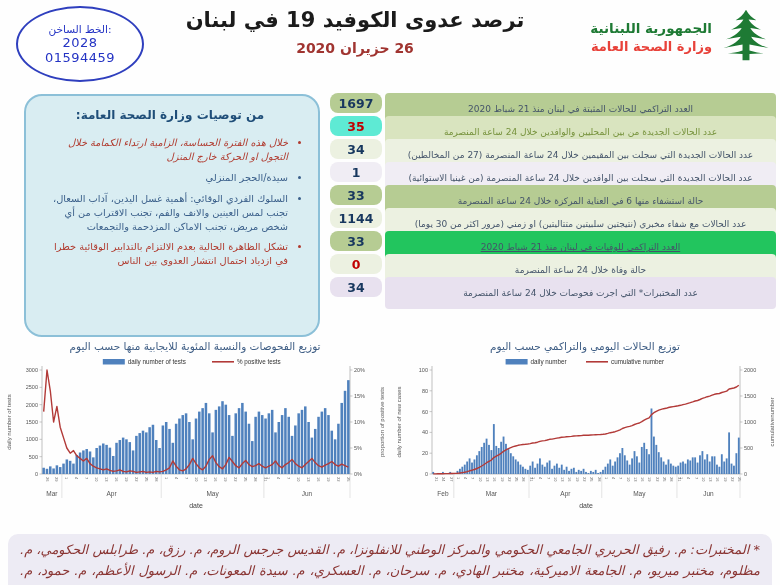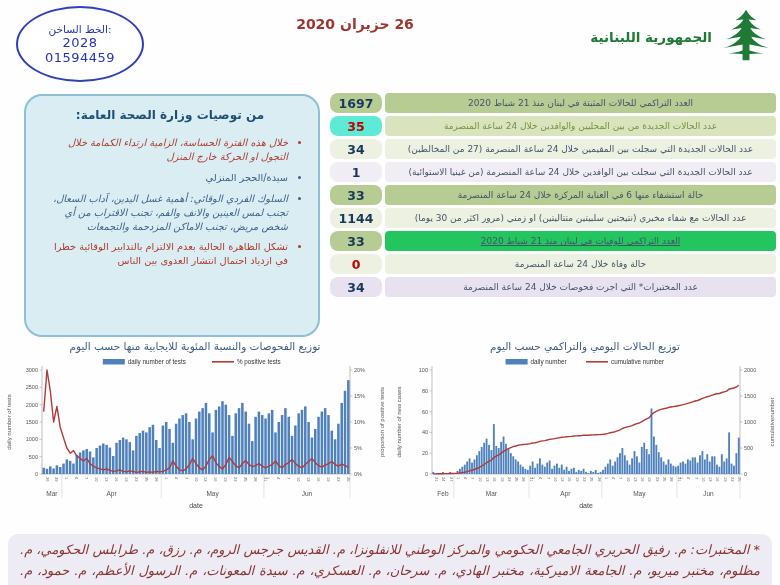--- a/index.html
+++ b/index.html
@@ -23,21 +23,21 @@
               background:#d9edf2;border:2px solid #8cc0d8;border-radius:18px;padding:12px 14px 24px 10px;direction:rtl;}
   .reco-title{text-align:center;font-weight:bold;font-size:12px;color:#1f4e79;margin-bottom:14px;}
   .reco-list{margin:0;padding:0 16px 0 4px;list-style:disc;}
   .reco-list li{font-size:9.8px;line-height:1.42;margin-bottom:7px;text-align:right;}
   
   .stats-table{position:absolute;left:330px;top:93px;width:446px;display:flex;flex-direction:column;gap:3px;}
   .stat-row{display:flex;gap:3px;height:20px;}
   .stat-value{width:52px;border-radius:8px;display:flex;align-items:center;justify-content:center;
               font-weight:bold;font-size:12.5px;}
   .stat-label{flex:1;border-radius:4px;display:flex;align-items:center;justify-content:center;
-              font-size:9px;direction:rtl;padding:10px 6px;white-space:nowrap;overflow:hidden;}
+              font-size:9px;direction:rtl;padding:16px 6px;white-space:nowrap;overflow:hidden;}
   
   .charts-section{position:absolute;left:0;top:340px;width:780px;display:flex;}
   .chart{width:390px;}
   .chart-title{text-align:center;direction:rtl;font-size:10.5px;color:#3f5e85;margin-bottom:2px;}
   .chart svg{display:block;margin:0 auto;width:386px;height:176px;}
   svg text{font-family:"Liberation Sans",sans-serif;}
   
   .footnote{position:absolute;left:8px;top:534px;width:764px;box-sizing:border-box;background:#edebf4;
             border-radius:10px;padding:6px 12px;direction:rtl;}
   .footnote-text{font-size:13px;line-height:1.6;color:#8a3533;text-align:justify;font-style:italic;}
@@ -47,40 +47,42 @@
 
 <div class="page">
 
   <div class="hotline">
     <div class="hl-label">الخط الساخن:</div>
     <div class="hl-num">2028</div>
     <div class="hl-num">01594459</div>
   </div>
 
   <div class="title-block">
+    <div class="report-title">ترصد عدوى الكوفيد 19 في لبنان</div>
     <div class="report-date">26 حزيران 2020</div>
   </div>
 
   <div class="ministry">
     <div class="ministry-text">
       <div class="m1">الجمهورية اللبنانية</div>
+      <div class="m2">وزارة الصحة العامة</div>
     </div>
     <span>
       <svg width="52" height="62" viewBox="0 0 60 62">
         <path fill="#1e7a34" d="M30 2 C27 8 22 12 18 14 L27 13 C24 19 17 23 12 25 L25 23 C21 30 13 34 7 36 L24 33 C20 40 11 44 4 46 L26 42 L26 49 C20 51 14 52 9 52 L26 53 L26 60 L34 60 L34 53 L51 52 C46 52 40 51 34 49 L34 42 L56 46 C49 44 40 40 36 33 L53 36 C47 34 39 30 35 23 L48 25 C43 23 36 19 33 13 L42 14 C38 12 33 8 30 2 Z"></path>
       </svg>
     </span>
   </div>
 
   <div class="reco-panel">
     <div class="reco-title">من توصيات وزارة الصحة العامة:</div>
     <ul class="reco-list">
         <li style="color: rgb(176, 58, 46); font-style: italic;">خلال هذه الفترة الحساسة، الزامية ارتداء الكمامة خلال التجول او الحركة خارج المنزل</li>
         <li style="color: rgb(58, 95, 138);">سيدة/الحجر المنزلي</li>
-        <li style="color: rgb(58, 95, 138); font-style: italic;">السلوك الفردي الوقائي: أهمية غسل اليدين، آداب السعال، تجنب لمس العينين والانف والفم، تجنب الاقتراب من أي شخص مريض، تجنب الاماكن المزدحمة والتجمعات</li>
+        <li style="color: rgb(58, 95, 138);">السلوك الفردي الوقائي: أهمية غسل اليدين، آداب السعال، تجنب لمس العينين والانف والفم، تجنب الاقتراب من أي شخص مريض، تجنب الاماكن المزدحمة والتجمعات</li>
         <li style="color: rgb(176, 58, 46);">تشكل الظاهرة الحالية بعدم الالتزام بالتدابير الوقائية خطرا في ازدياد احتمال انتشار العدوى بين الناس</li>
       </ul>
   </div>
 
   <div class="stats-table">
       <div class="stat-row">
         <div class="stat-value" style="background: rgb(182, 204, 147); color: rgb(23, 55, 94);">1697</div>
         <div class="stat-label" style="background: rgb(182, 204, 147); color: rgb(68, 84, 106);">العدد التراكمي للحالات المثبتة في لبنان منذ 21 شباط 2020</div>
       </div>
       <div class="stat-row">

